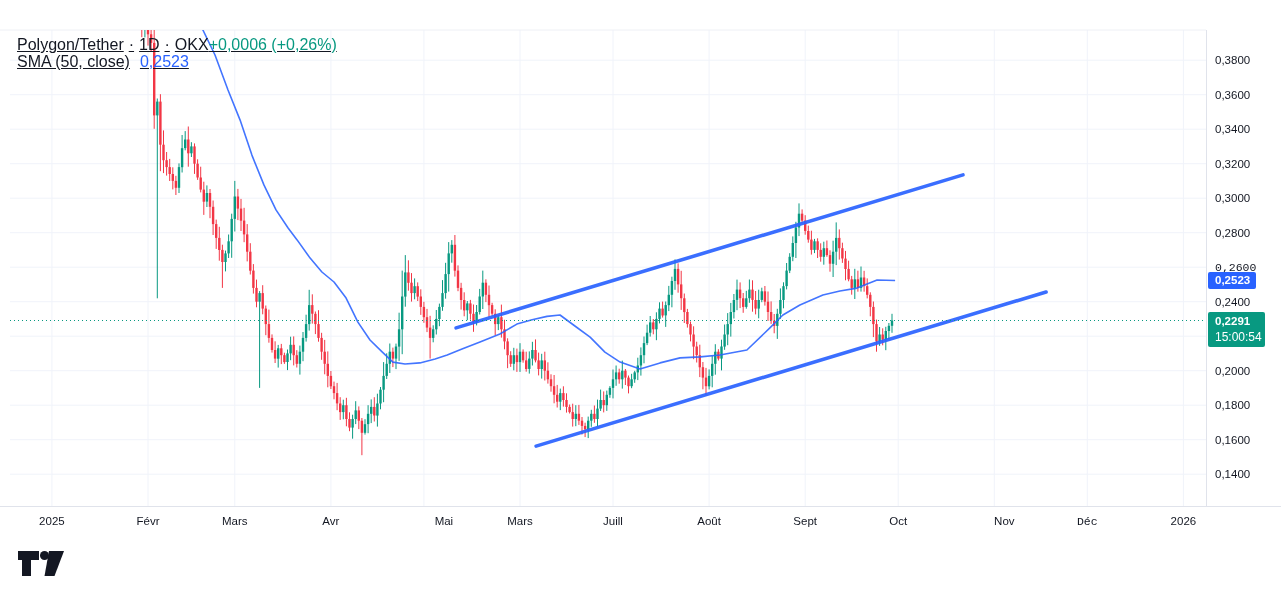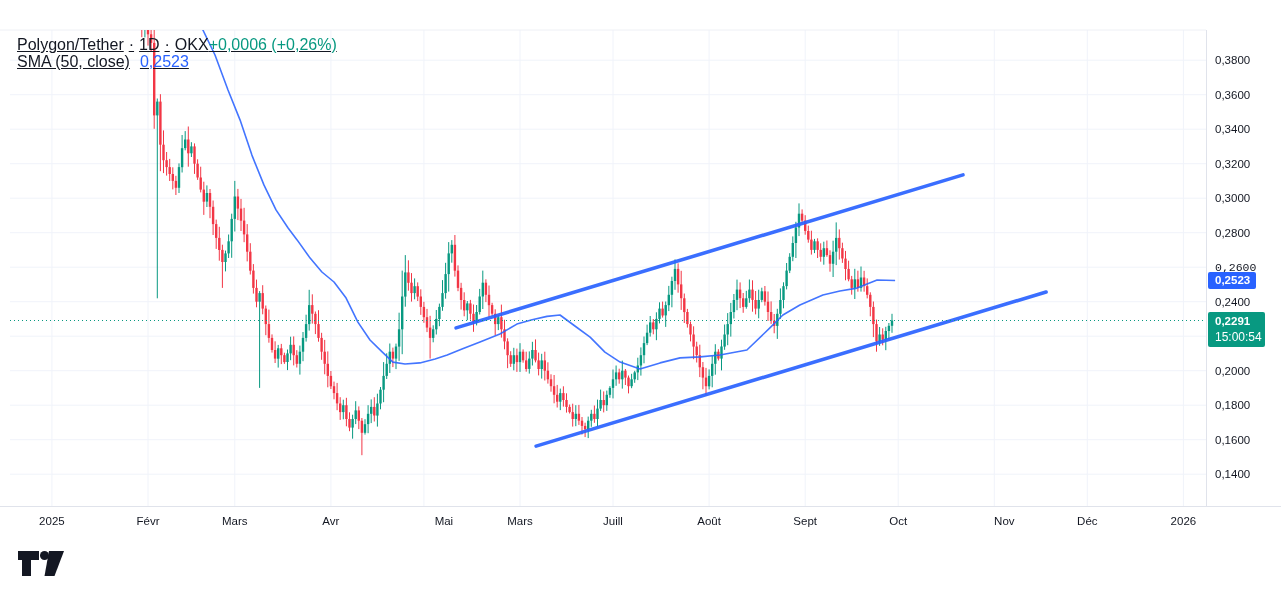--- a/index.html
+++ b/index.html
@@ -606,21 +606,21 @@
     <div class="xlabel" style="left: 148px;">Févr</div>
     <div class="xlabel" style="left: 234.8px;">Mars</div>
     <div class="xlabel" style="left: 330.9px;">Avr</div>
     <div class="xlabel" style="left: 423.9px; margin-left: 20px;">Mai</div>
     <div class="xlabel" style="left: 520px;">Mars</div>
     <div class="xlabel" style="left: 613px;">Juill</div>
     <div class="xlabel" style="left: 709.1px;">Août</div>
     <div class="xlabel" style="left: 805.2px;">Sept</div>
     <div class="xlabel" style="left: 898.2px;">Oct</div>
     <div class="xlabel" style="left: 994.3px; margin-left: 10px;">Nov</div>
-    <div class="xlabel" style="left: 1087.3px;">Déc</div>
+    <div class="xlabel" style="left: 1087.3px; font-family: Liberation Mono, monospace;">Déc</div>
     <div class="xlabel" style="left: 1183.4px;">2026</div>
   </div>
 
 <div class="badge badge-sma" style="background: rgb(41, 98, 255); top: 271.982px;">0,2523</div>
 <div class="badge badge-last" style="background: rgb(8, 153, 129); top: 312.002px;">
   <div class="p">0,2291</div>
   <div class="c">15:00:54</div>
 </div>
 
 <div class="tv-logo">

